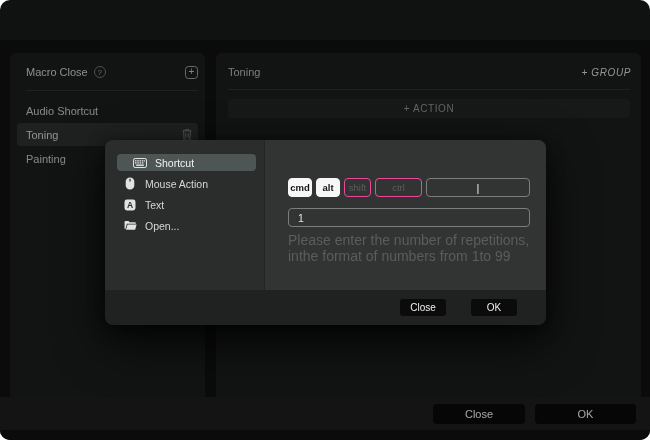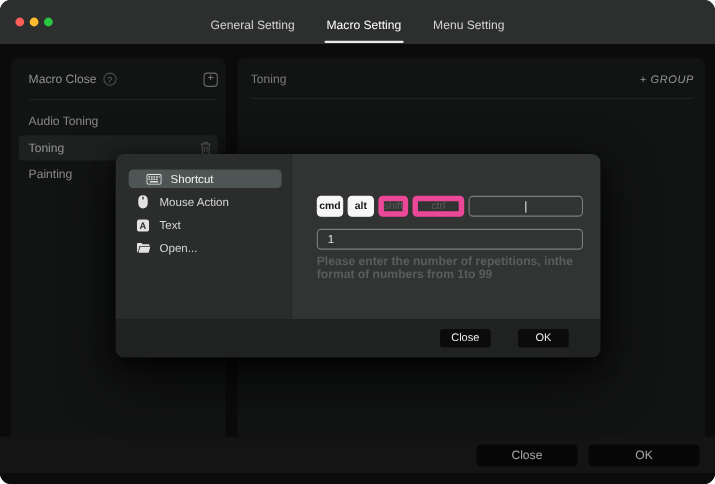--- a/index.html
+++ b/index.html
@@ -72,64 +72,52 @@
     align-items: center; gap: 8px; border-radius: 4px; font-size: 10.5px;
     color: #d6d6d6; cursor: pointer; }
   .m-item.selected { background: #4e5655; color: #f2f2f2; padding-left: 16px; }
   .m-ico { width: 14px; display: flex; justify-content: center; color: #e2e2e2; }
 
   .modal-right { flex: 1; background: #323434; padding: 38px 16px 0 23px; }
   .keys-row { display: flex; gap: 4px; height: 19px; justify-content: center; }
   .key { border-radius: 4px; font-size: 9.5px; display: flex; align-items: center;
     justify-content: center; cursor: pointer; font-family: inherit; }
   .key.on { background: #f7f7f7; color: #141414; font-weight: bold; border: 1px solid #f7f7f7; }
-  .key.off { background: transparent; color: #5c5c5c; border: 5px solid #ec4899; }
+  .key.off { background: transparent; color: #5c5c5c; border: 1px solid #ec4899; }
   .key.cmd { width: 24px; } .key.alt { width: 24px; } .key.shift { width: 27px; } .key.ctrl { width: 47px; }
   .key-input { flex: 1; border: 1px solid #7d7d7d; border-radius: 4px; display: flex;
     align-items: center; justify-content: center; color: #e6e6e6; font-size: 11px; cursor: text; }
   .rep-input { margin-top: 11px; height: 19px; border: 1px solid #7d7d7d; border-radius: 4px;
     display: flex; align-items: center; padding-left: 9px; font-size: 10.5px;
     color: #e2e2e2; cursor: text; }
-  .hint { margin-top: 5px; font-size: 11px; color: #5a5d5d; font-weight: bold; }
+  .hint { margin-top: 5px; font-size: 14px; color: #5a5d5d; }
 
   .modal-footer { height: 35px; background: #202222; display: flex; align-items: center;
     justify-content: flex-end; gap: 25px; padding-right: 29px; }
   .m-btn { width: 46px; height: 17px; background: #0b0b0b; border: none; border-radius: 3px;
     color: #efefef; font-size: 10px; cursor: pointer; font-family: inherit; }
 </style>
 </head>
 <body>
 
 <div class="window">
 
-  <div class="titlebar">
-    <div class="traffic">
-      <span class="dot red"></span>
-      <span class="dot yellow"></span>
-      <span class="dot green"></span>
-    </div>
-    <div class="tabs">
-      <div class="tab">General Setting</div>
-      <div class="tab active">Macro Setting</div>
-      <div class="tab">Menu Setting</div>
-    </div>
-  </div>
 
   <div class="content">
 
     <div class="panel sidebar">
       <div class="side-head">
         <span class="side-title">Macro Close</span>
         <span class="qmark">?</span>
         <span class="addbtn">+</span>
       </div>
       <div class="side-divider"></div>
       <div class="side-items">
         <div class="side-item">
-          <span>Audio Toning</span>
+          <span>Audio Shortcut</span>
         </div>
         <div class="side-item selected">
           <span>Toning</span>
           <span class="trash">
             <svg width="10" height="12" viewBox="0 0 10 12" fill="none" stroke="currentColor" stroke-width="0.9">
               <path d="M3.2 1.6 V0.7 H6.8 V1.6"></path>
                 <line x1="0.6" y1="1.9" x2="9.4" y2="1.9"></line>
               <path d="M1.6 1.9 L2.1 11.2 H7.9 L8.4 1.9"></path>
               <line x1="3.8" y1="4.1" x2="3.8" y2="9.1"></line>
                 <line x1="6.2" y1="4.1" x2="6.2" y2="9.1"></line>
@@ -141,20 +129,21 @@
         </div>
       </div>
     </div>
 
     <div class="panel mainp">
       <div class="main-head">
         <span class="group-title">Toning</span>
         <button class="group-btn">+ GROUP</button>
       </div>
       <div class="main-divider"></div>
+      <button class="action-bar">+ ACTION</button>
     </div>
 
     <div class="win-footer">
       <button class="wf-btn close">Close</button>
       <button class="wf-btn ok">OK</button>
     </div>
   </div>
 
   <div class="overlay"></div>
 

